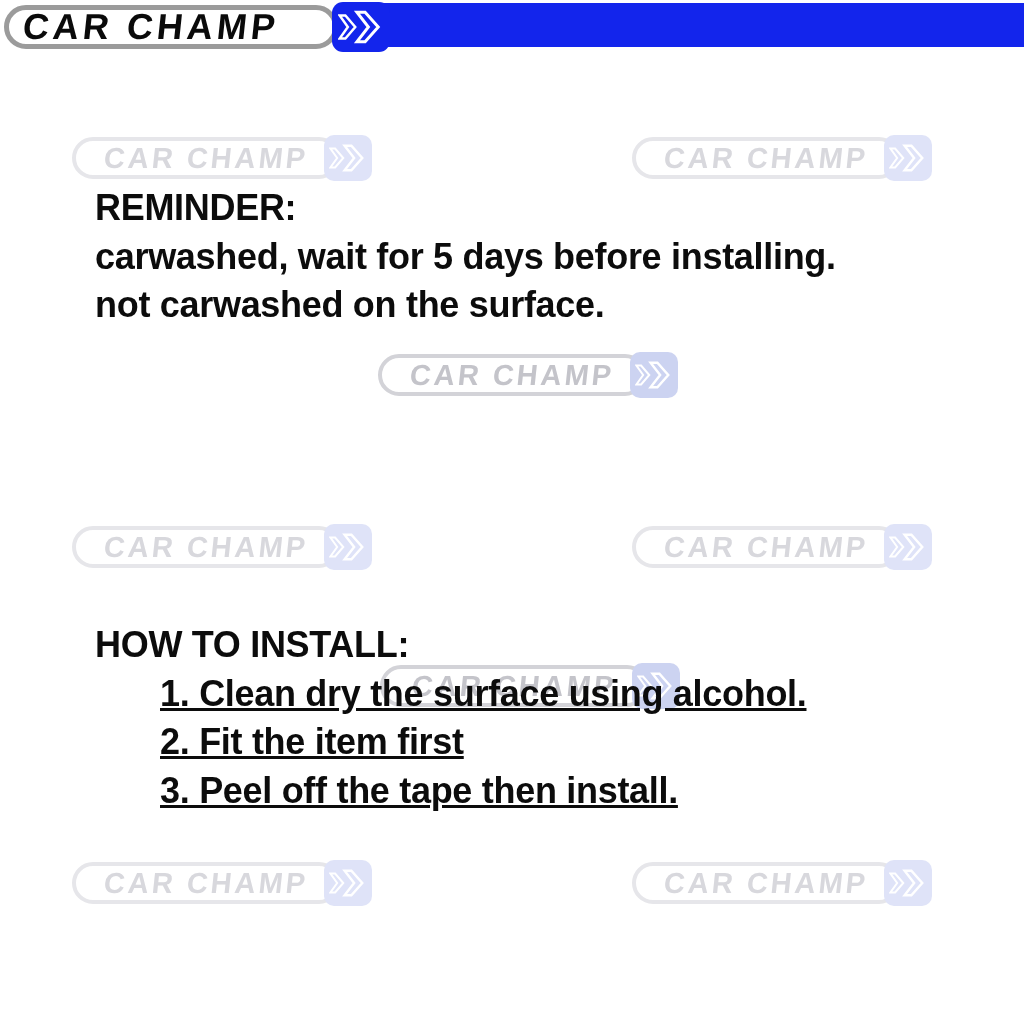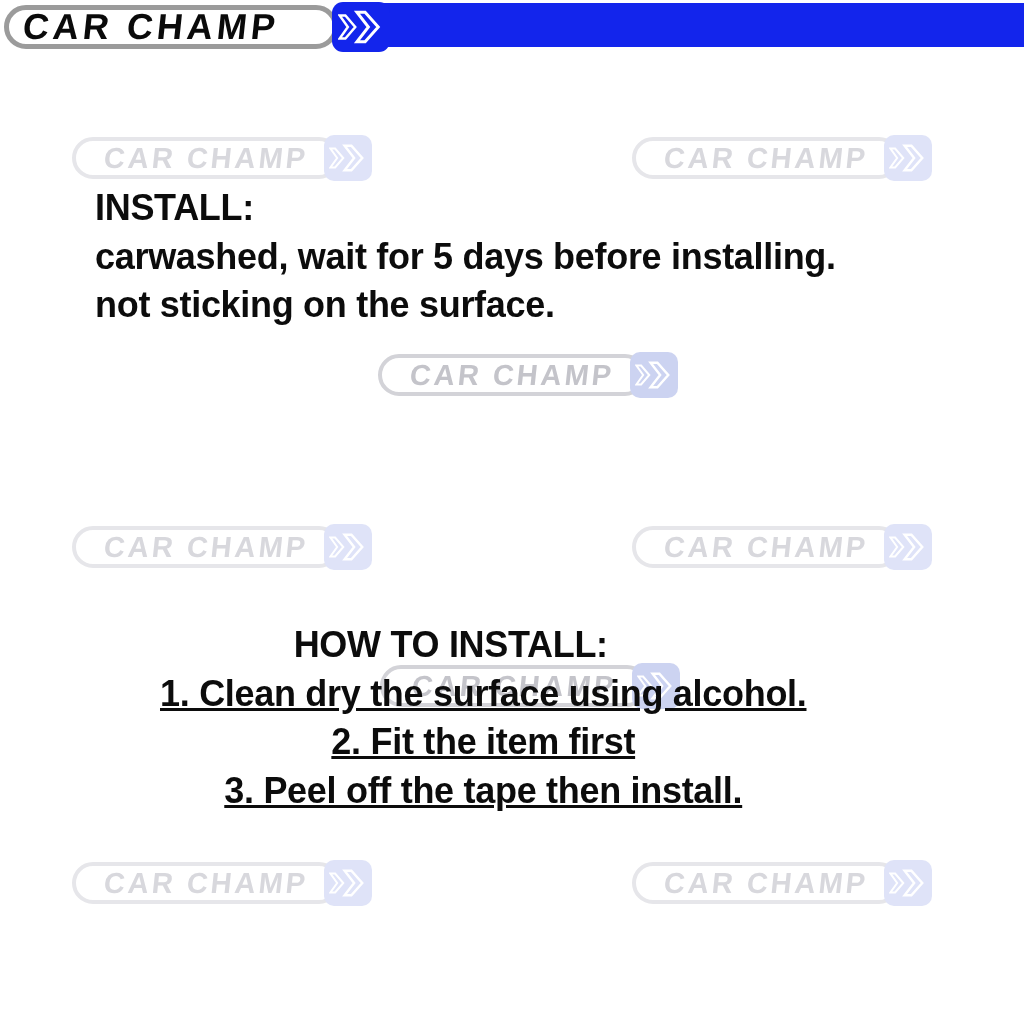--- a/index.html
+++ b/index.html
@@ -62,21 +62,21 @@
   .wm-dark .wm-chev{background:#ccd3f1;}
 
   
   .txt{
     position:absolute;left:95px;z-index:2;
     font-weight:bold;color:#0c0c0c;
     font-size:36px;line-height:48.5px;
     letter-spacing:-0.3px;white-space:nowrap;
   }
   .reminder{top:184px;}
-  .install{top:621px;text-align:center;}
+  .install{top:621px;}
   .indent{padding-left:80px;}
   .step{padding-left:65px;text-decoration:underline;}
 
   :root{--blue:#1325ec;}
 </style>
 </head>
 <body>
 
 <div class="canvas">
 
@@ -178,23 +178,23 @@
       </div>
     <div class="wm-chev">
         <svg width="38" height="34" viewBox="0 0 56 46">
           <path d="M2,9 L9,9 L21,23 L9,37 L2,37 L12,23 Z" fill="none" stroke="#ffffff" stroke-width="3"></path>
           <path d="M23,5 L33,5 L49,23 L33,41 L23,41 L37,23 Z" fill="none" stroke="#ffffff" stroke-width="3.6"></path>
         </svg>
       </div>
   </div>
 
   <div class="txt reminder">
-    <div>INSTALL:</div>
+    <div>REMINDER:</div>
     <div>carwashed, wait for 5 days before installing.</div>
-    <div>not sticking on the surface.</div>
+    <div>not carwashed on the surface.</div>
   </div>
 
   <div class="txt install">
     <div>HOW TO INSTALL:</div>
     <div class="step">1. Clean dry the surface using alcohol.</div>
     <div class="step">2. Fit the item first</div>
     <div class="step">3. Peel off the tape then install.</div>
   </div>
 
 </div>

